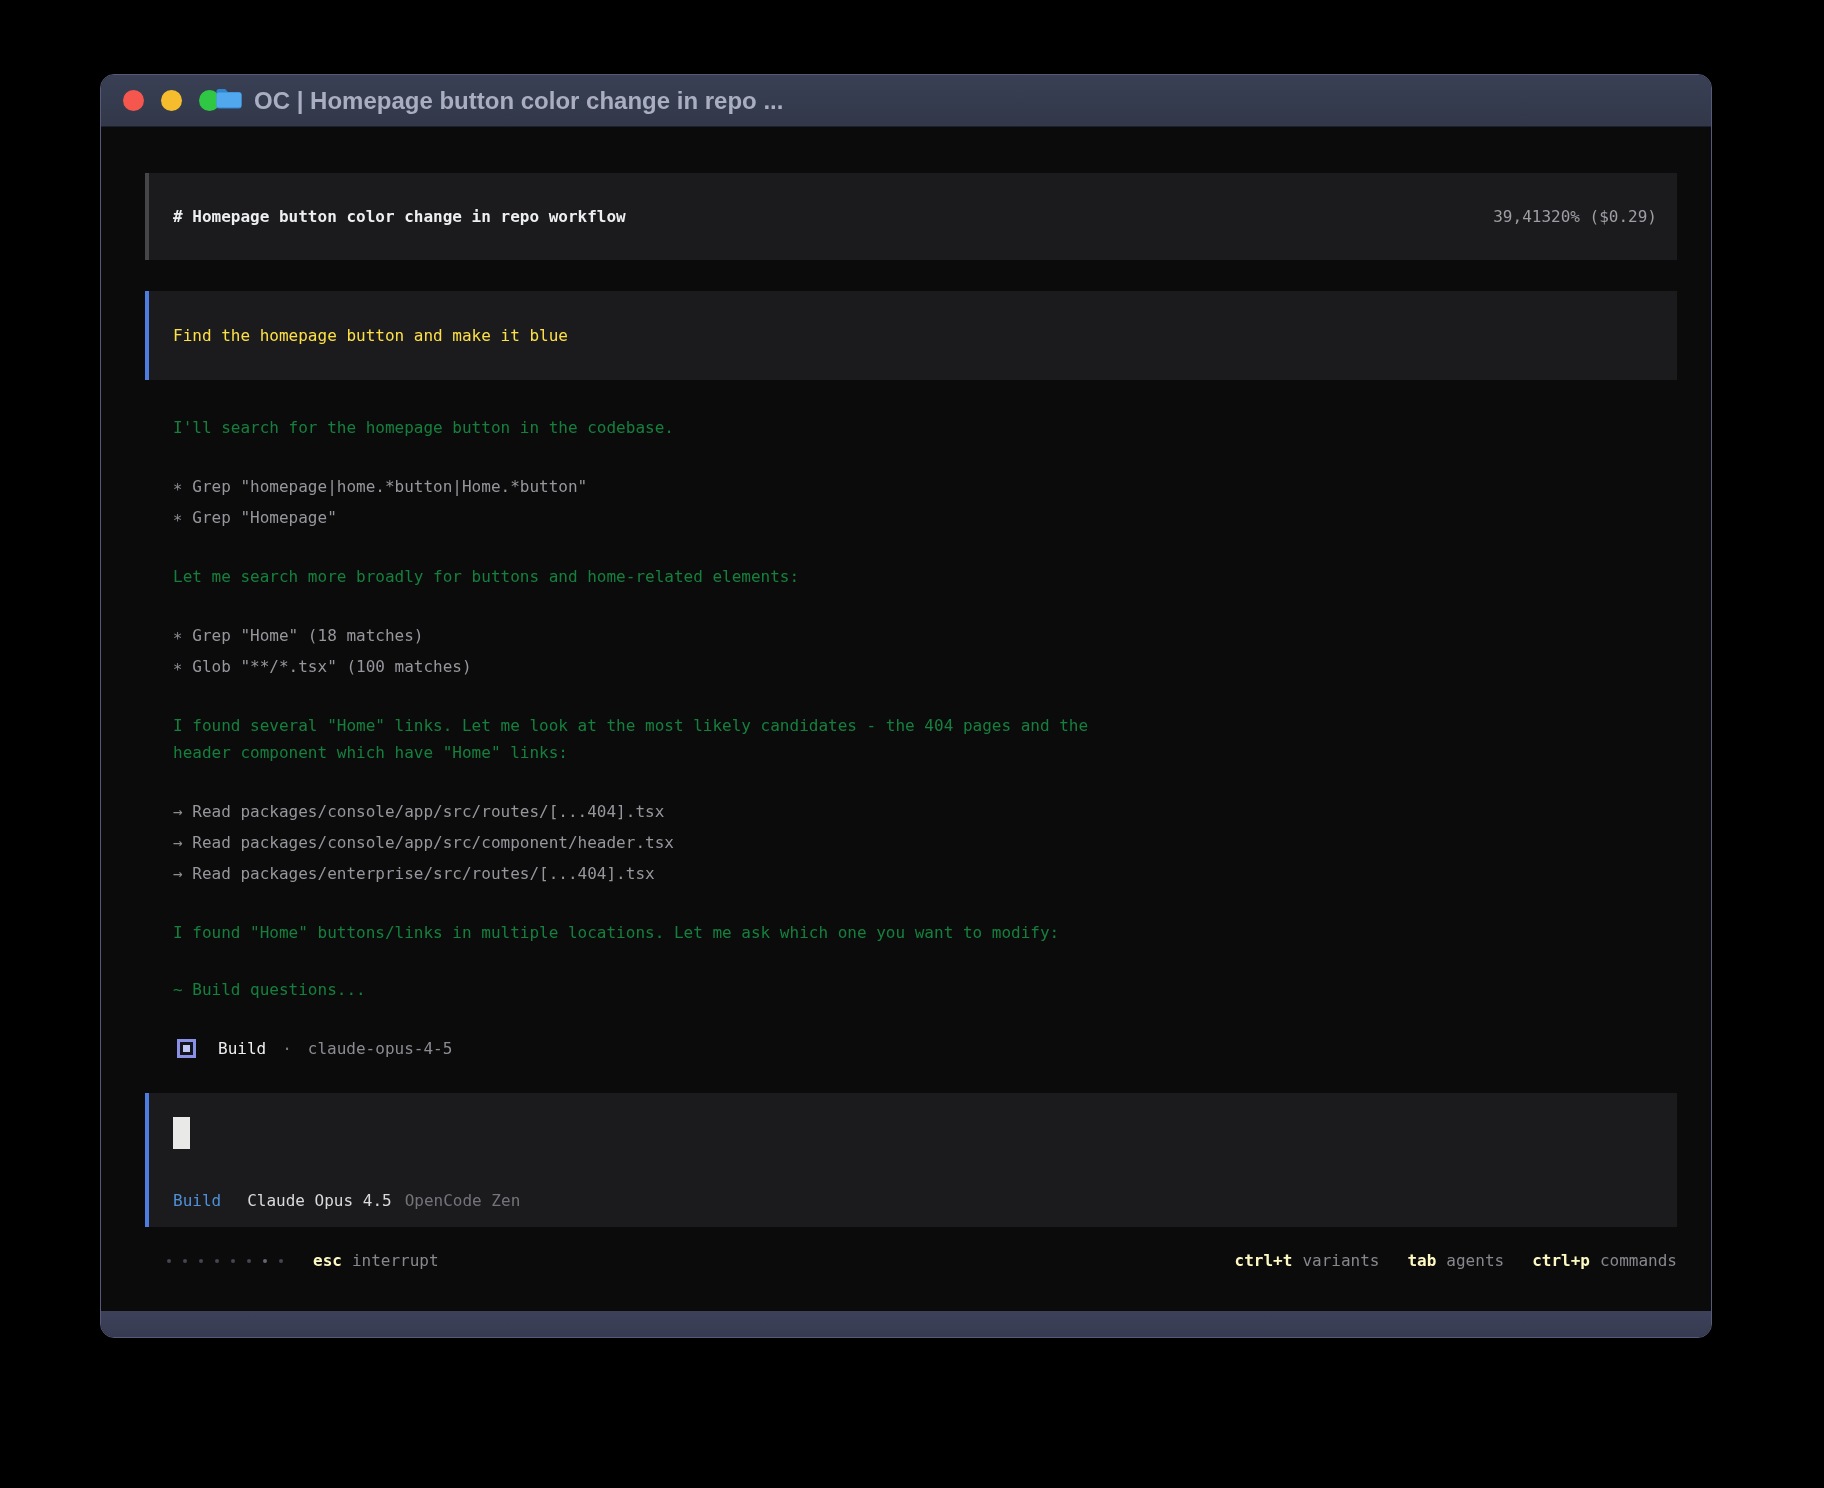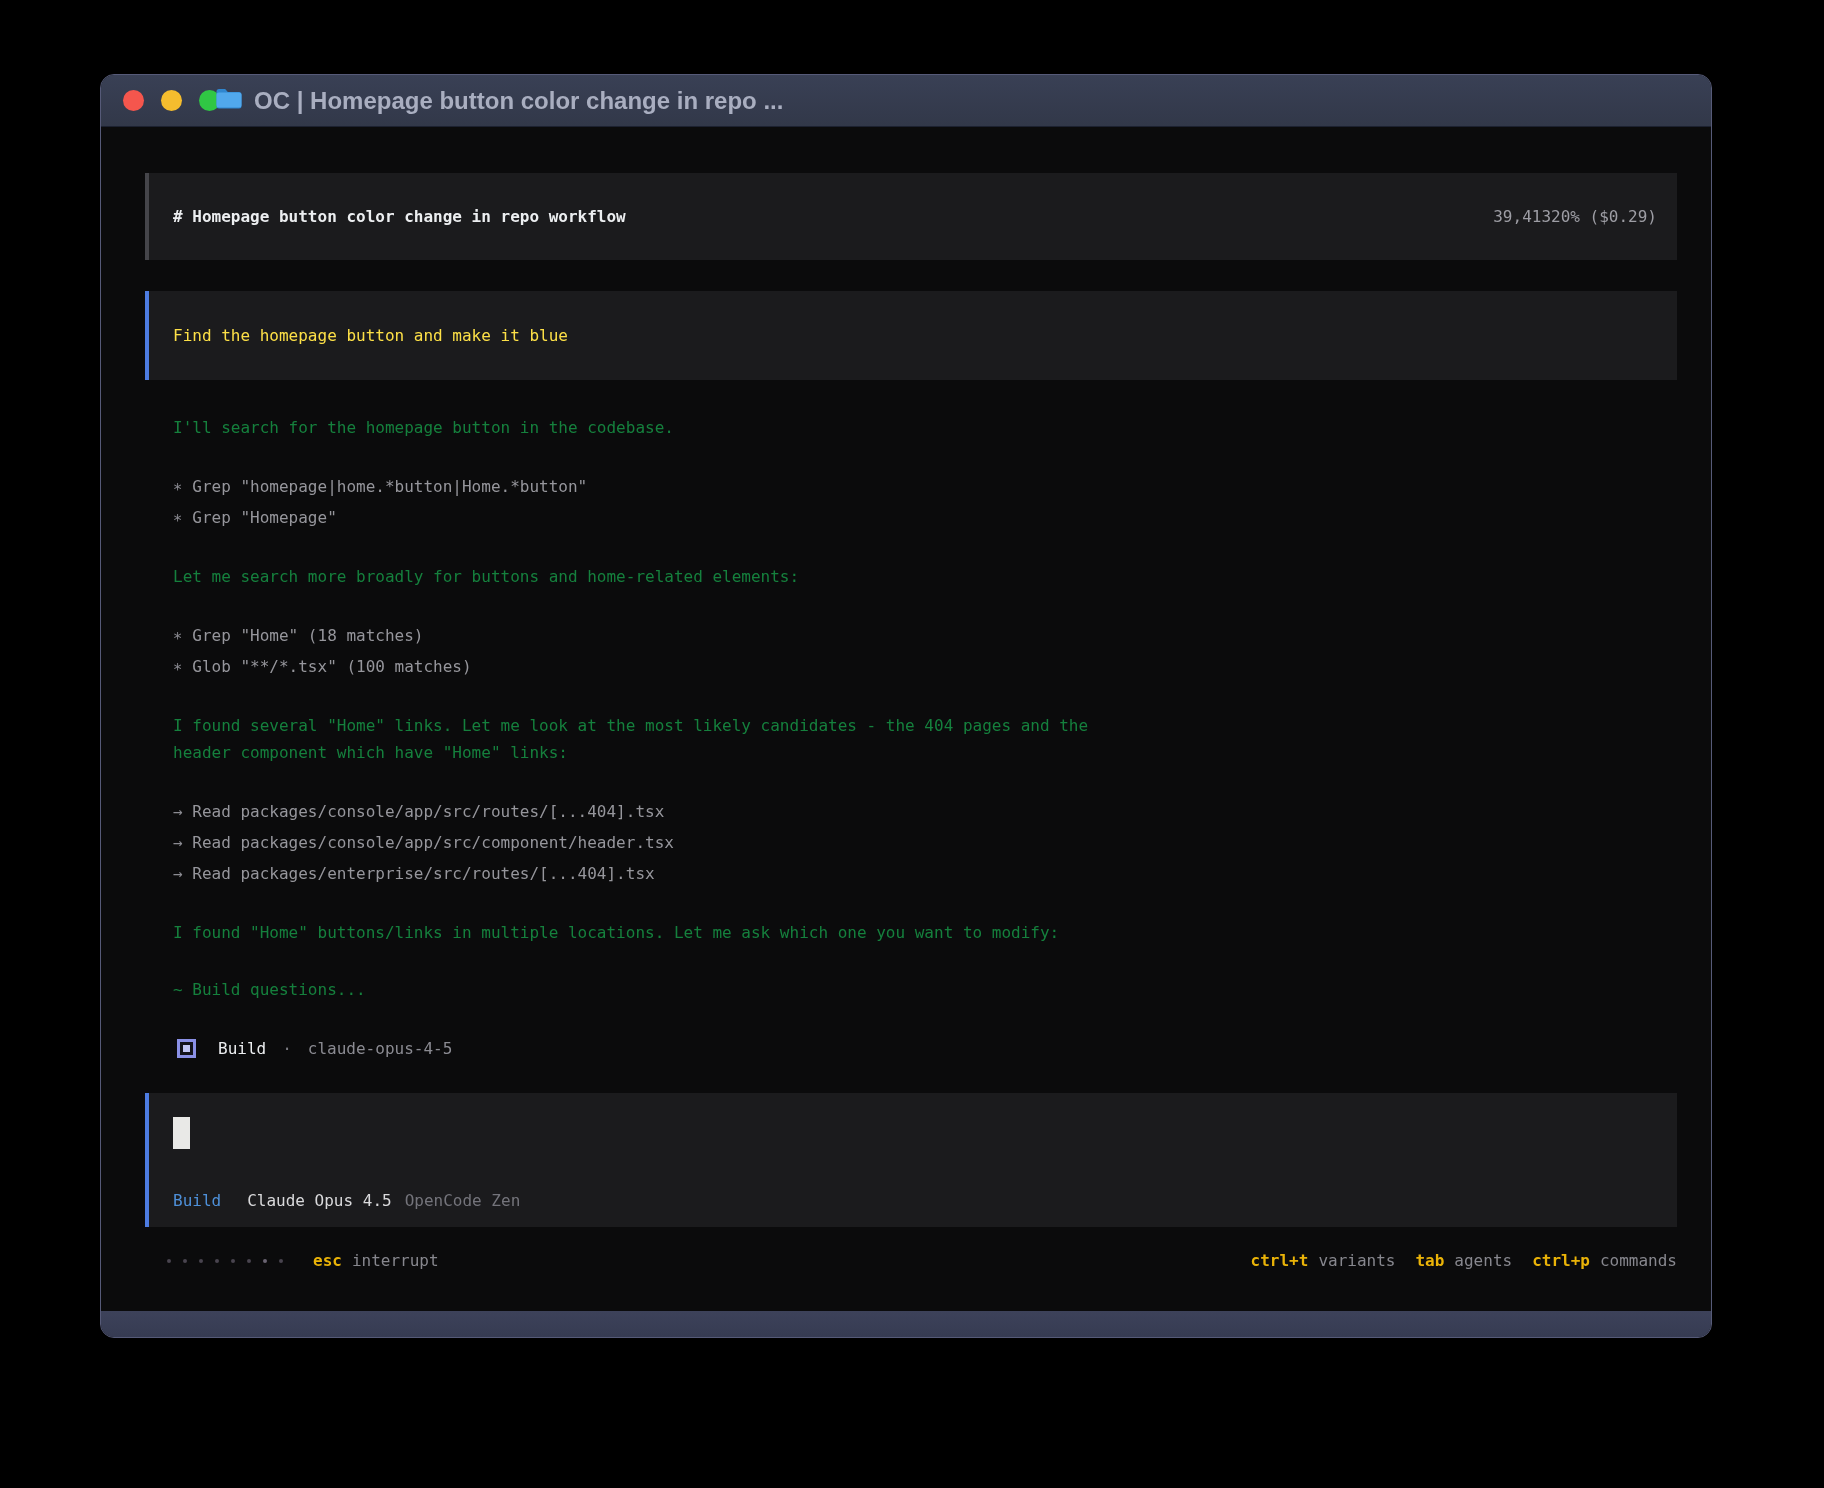--- a/index.html
+++ b/index.html
@@ -70,23 +70,23 @@
   .provider-label { color:#74747b; }
   
   .statusbar {
     margin:20px 0 0 22px; display:flex; justify-content:space-between; align-items:center;
     line-height:27px; white-space:nowrap;
   }
   .status-left { display:flex; align-items:center; }
   .spinner { display:flex; align-items:center; gap:12px; margin-right:30px; }
   .dot { width:4px; height:4px; border-radius:50%; background:#49444f; }
   .dot:nth-child(7) { background:#6a6472; }
-  .key { color:#eab308; font-weight:bold; }
+  .key { color:#fef9c3; font-weight:bold; }
   .hint { color:#87878e; margin-left:10px; }
-  .status-right { display:flex; gap:20px; }
+  .status-right { display:flex; gap:28px; }
   .shortcut { display:flex; align-items:center; }
   
   .window-footer { flex:0 0 26px; background:linear-gradient(#3d425a,#363b52); }
 </style>
 </head>
 <body>
 
 <div class="screen">
   <div class="window">
 

